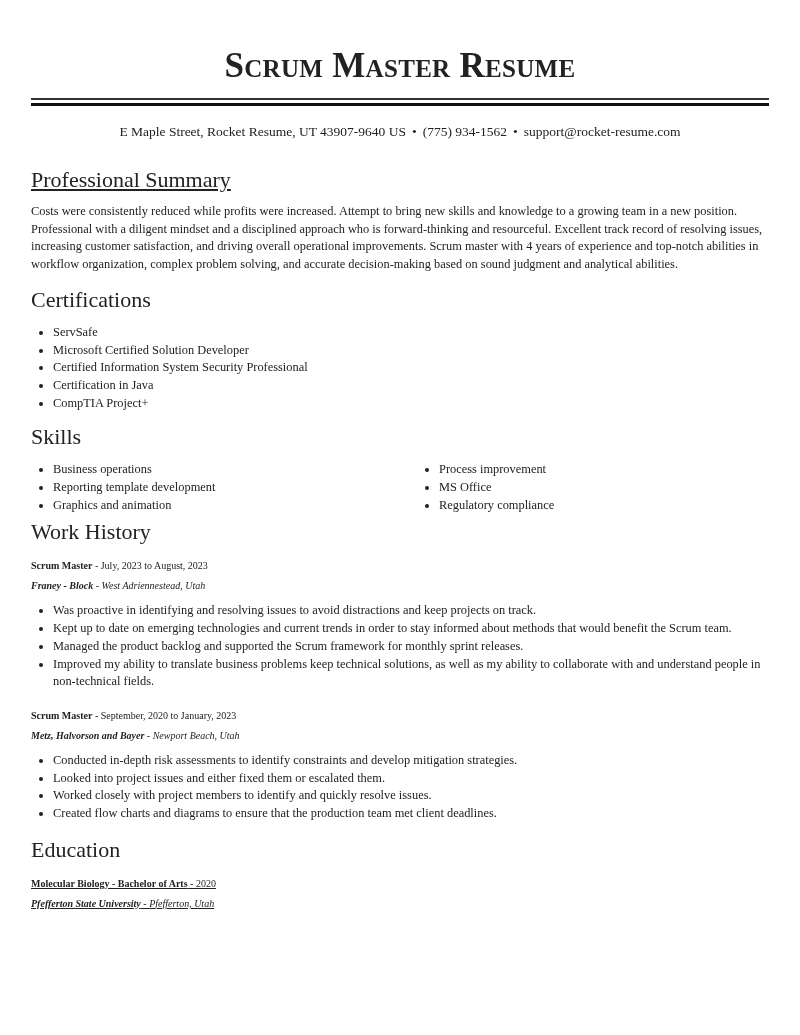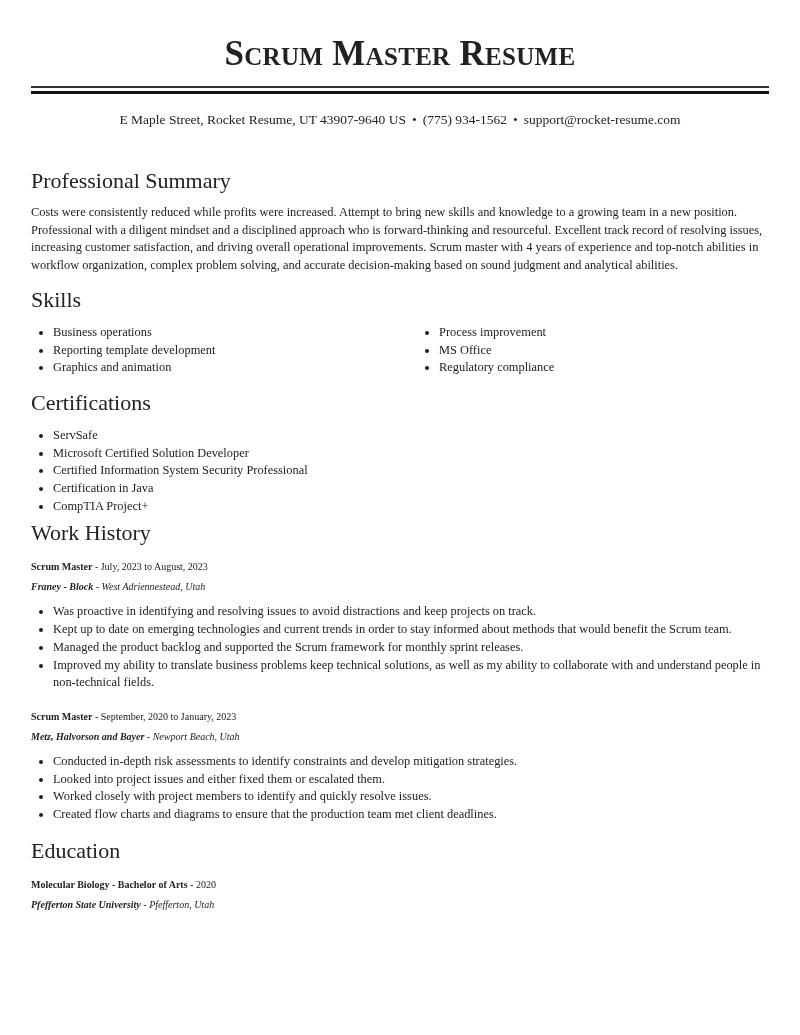--- a/index.html
+++ b/index.html
@@ -8,21 +8,21 @@
       background: #ffffff;
     }
     body {
       width: 800px;
       height: 1035px;
       overflow: hidden;
       font-family: "Liberation Serif", "DejaVu Serif", serif;
       color: #222222;
     }
     .page {
-      padding: 4px 31px;
+      padding: 16px 31px;
       box-sizing: border-box;
       width: 800px;
     }
     .title {
       text-align: center;
       font-size: 35px;
       font-weight: bold;
       font-variant: small-caps;
       letter-spacing: 0.3px;
       color: #222;
@@ -51,21 +51,21 @@
     h2 {
       font-weight: normal;
       font-size: 22px;
       margin: 0;
       color: #222;
       line-height: 28px;
     }
     .section {
       margin-top: 0;
     }
-    .summary-title { margin-top: 38px; }
+    .summary-title { margin-top: 25px; text-decoration: underline; }
     p.summary {
       font-size: 12.4px;
       line-height: 17.7px;
       margin: 9px 0 0 0;
       color: #222;
     }
     ul {
       margin: 0;
       padding-left: 22px;
       list-style: disc;
@@ -91,65 +91,65 @@
     .job + .job { margin-top: 15px; }
     .job-line {
       font-size: 10px;
       line-height: 20px;
       color: #222;
     }
     .job-line b { font-weight: bold; }
     .job-line i { font-style: italic; }
     .job ul { margin-top: 6px; }
     .edu-title { margin-top: 13px; }
-    .edu { margin-top: 10px; }
+    .edu { margin-top: 10px; text-decoration: underline; }
     .edu + .edu { margin-top: 14px; }
   </style>
 </head>
 <body>
 
 <div class="page">
 
   <h1 class="title">Scrum Master Resume</h1>
   <div class="rule"></div>
 
   <div class="contact">
     <span>E Maple Street, Rocket Resume, UT 43907-9640 US</span><span class="sep">•</span><span>(775) 934-1562</span><span class="sep">•</span><span>support@rocket-resume.com</span>
   </div>
 
   <div class="section">
     <h2 class="summary-title">Professional Summary</h2>
     <p class="summary">Costs were consistently reduced while profits were increased. Attempt to bring new skills and knowledge to a growing team in a new position. Professional with a diligent mindset and a disciplined approach who is forward-thinking and resourceful. Excellent track record of resolving issues, increasing customer satisfaction, and driving overall operational improvements. Scrum master with 4 years of experience and top-notch abilities in workflow organization, complex problem solving, and accurate decision-making based on sound judgment and analytical abilities.</p>
   </div>
 
   <div class="section">
+    <h2 class="cert-title">Certifications</h2>
+    <ul class="cert-list">
+      <li>ServSafe</li>
+      <li>Microsoft Certified Solution Developer</li>
+      <li>Certified Information System Security Professional</li>
+      <li>Certification in Java</li>
+      <li>CompTIA Project+</li>
+    </ul>
+  </div>
+
+  <div class="section">
     <h2 class="skills-title">Skills</h2>
     <div class="skills-grid">
       <ul>
         <li>Business operations</li>
         <li>Reporting template development</li>
         <li>Graphics and animation</li>
       </ul>
       <ul>
         <li>Process improvement</li>
         <li>MS Office</li>
         <li>Regulatory compliance</li>
       </ul>
     </div>
-  </div>
-
-  <div class="section">
-    <h2 class="cert-title">Certifications</h2>
-    <ul class="cert-list">
-      <li>ServSafe</li>
-      <li>Microsoft Certified Solution Developer</li>
-      <li>Certified Information System Security Professional</li>
-      <li>Certification in Java</li>
-      <li>CompTIA Project+</li>
-    </ul>
   </div>
 
   <div class="section">
     <h2 class="work-title">Work History</h2>
 
     <div class="job">
       <div class="job-line">
         <b>Scrum Master</b><span> - </span><span>July, 2023 to August, 2023</span>
       </div>
       <div class="job-line">

